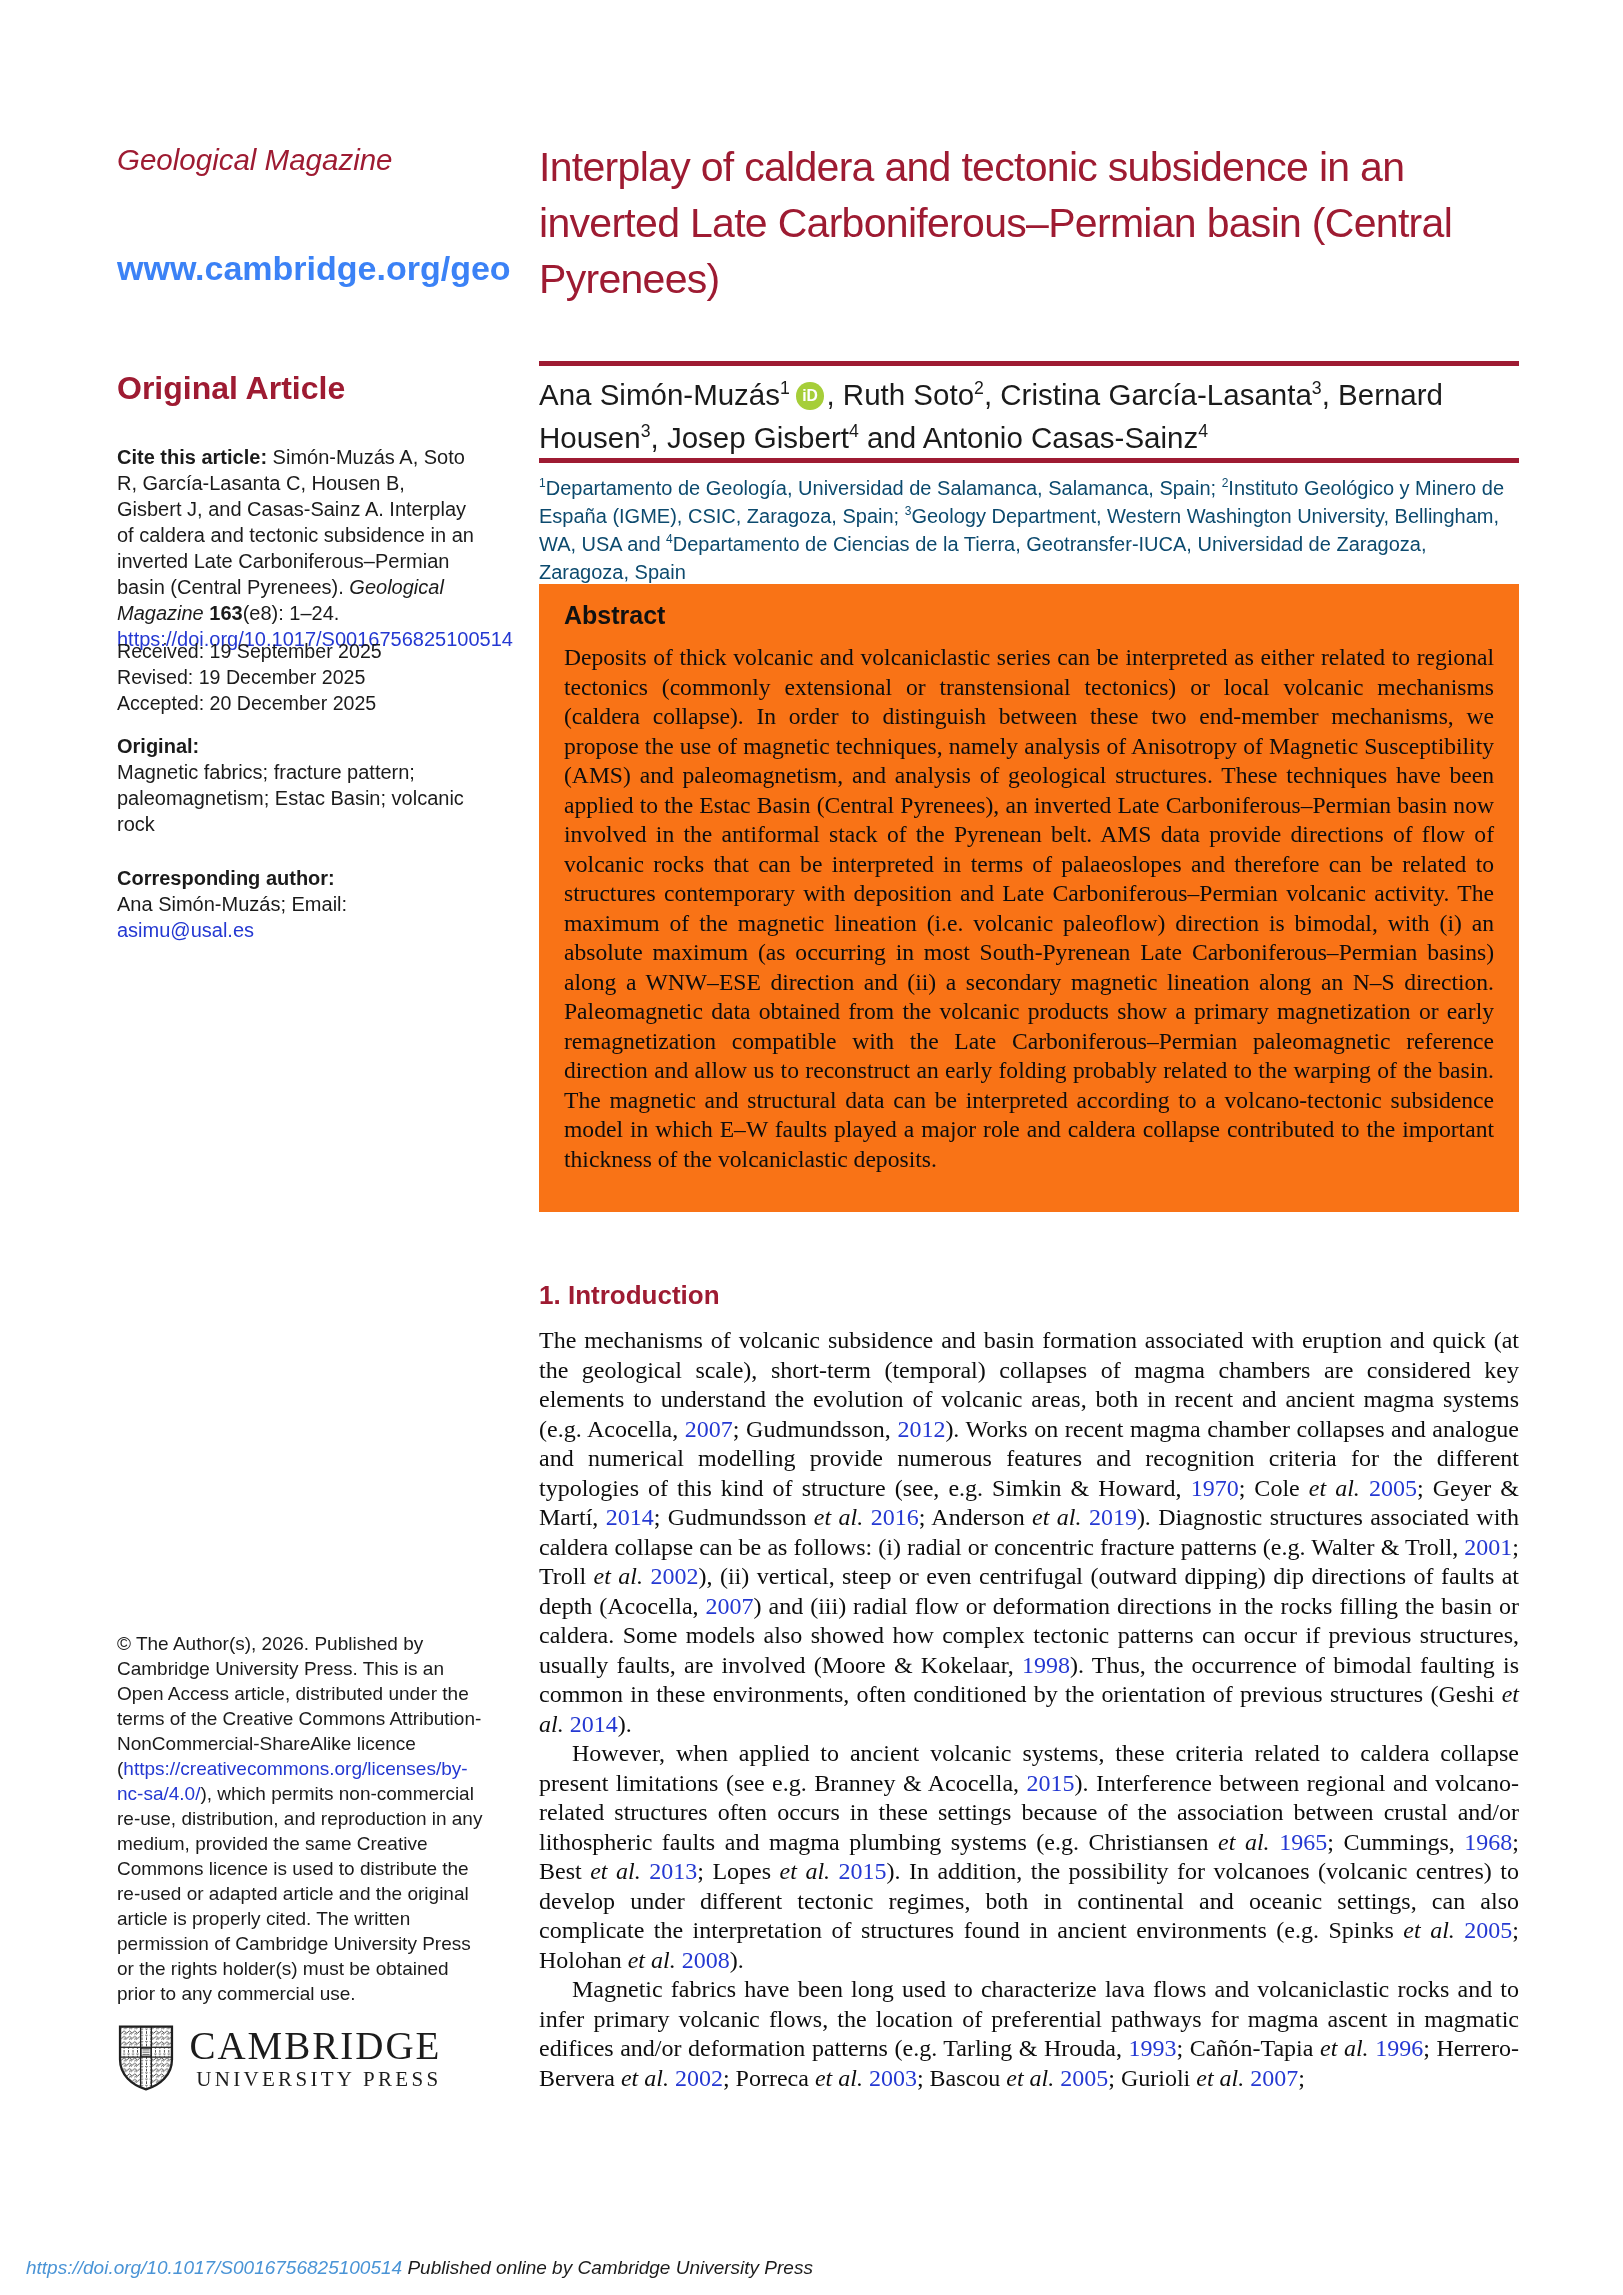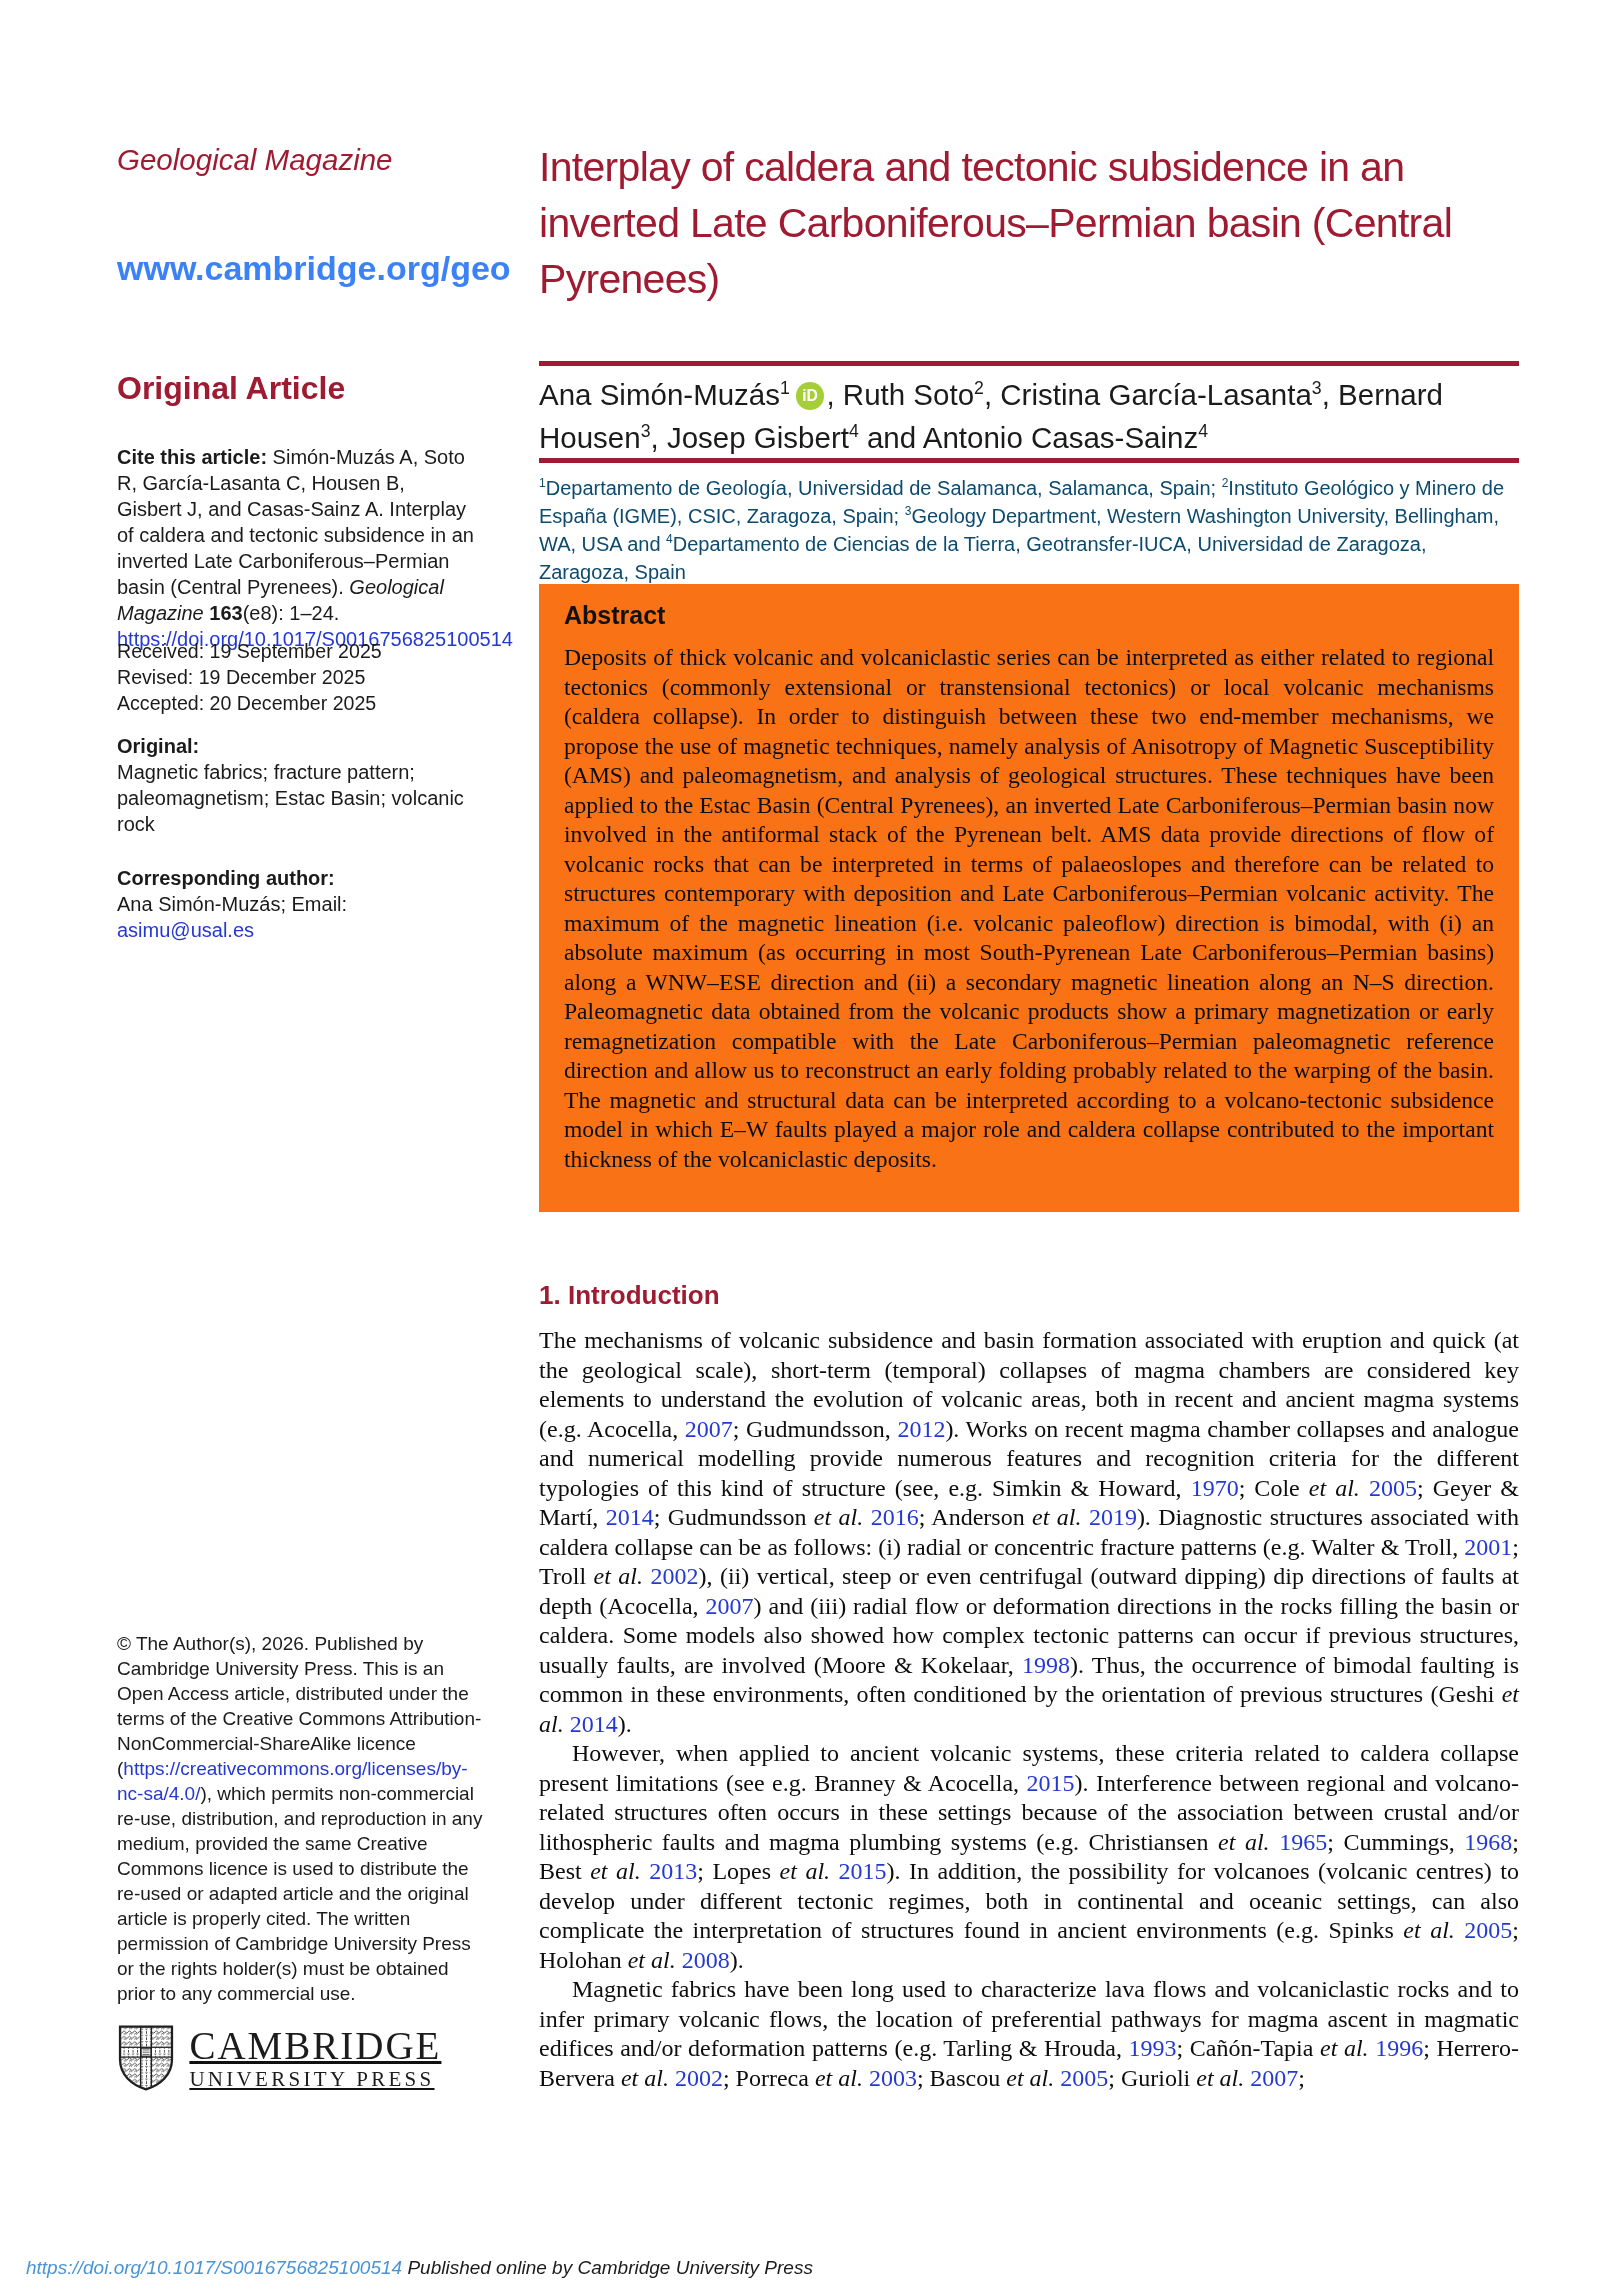--- a/index.html
+++ b/index.html
@@ -27,25 +27,25 @@
   }
   .masthead-url{top:249px;font-weight:bold;font-size:34px;color:#3b82f6;}
   .article-type{top:370px;font-weight:bold;font-size:32px;color:#9E1B32;}
   .cite-block{top:444px;font-size:20px;line-height:26px;color:#1b1b1b;}
   .dates-block{top:638px;font-size:19.6px;line-height:26px;color:#1b1b1b;}
   .kw-block{top:733px;font-size:20px;line-height:26px;color:#1b1b1b;}
   .kw-label{font-weight:bold;}
   .corr-block{top:865px;font-size:20px;line-height:26px;color:#1b1b1b;}
   .corr-label{font-weight:bold;}
   .copyright-block{top:1631px;width:367px;font-size:19px;line-height:25px;color:#1b1b1b;}
-  .press-logo{top:2024px;width:393px;display:flex;align-items:flex-start;text-decoration:underline;}
+  .press-logo{top:2024px;width:393px;display:flex;align-items:flex-start;}
   .press-shield{flex:0 0 auto;margin-right:14.4px;}
   .press-names{padding-top:1.3px;font-family:"Liberation Serif",serif;color:#1c1c1c;}
   .press-line1{font-size:39px;letter-spacing:2px;line-height:41px;}
-  .press-line2{font-size:21px;letter-spacing:3.3px;line-height:27.5px;}
+  .press-line2{font-size:21px;letter-spacing:3.3px;line-height:27.5px;text-align:right;}
   
   .main{position:absolute;left:539px;width:980px;}
   .title{
     top:139px;font-size:41px;line-height:56px;color:#9E1B32;
     letter-spacing:-0.7px;font-weight:400;
   }
   .rule{position:absolute;left:539px;width:980px;height:4.6px;background:#9E1B32;}
   .rule-top{top:361px;}
   .rule-bottom{top:458px;}
   .authors{top:373px;font-size:29.5px;line-height:43px;color:#1b1b1b;}

